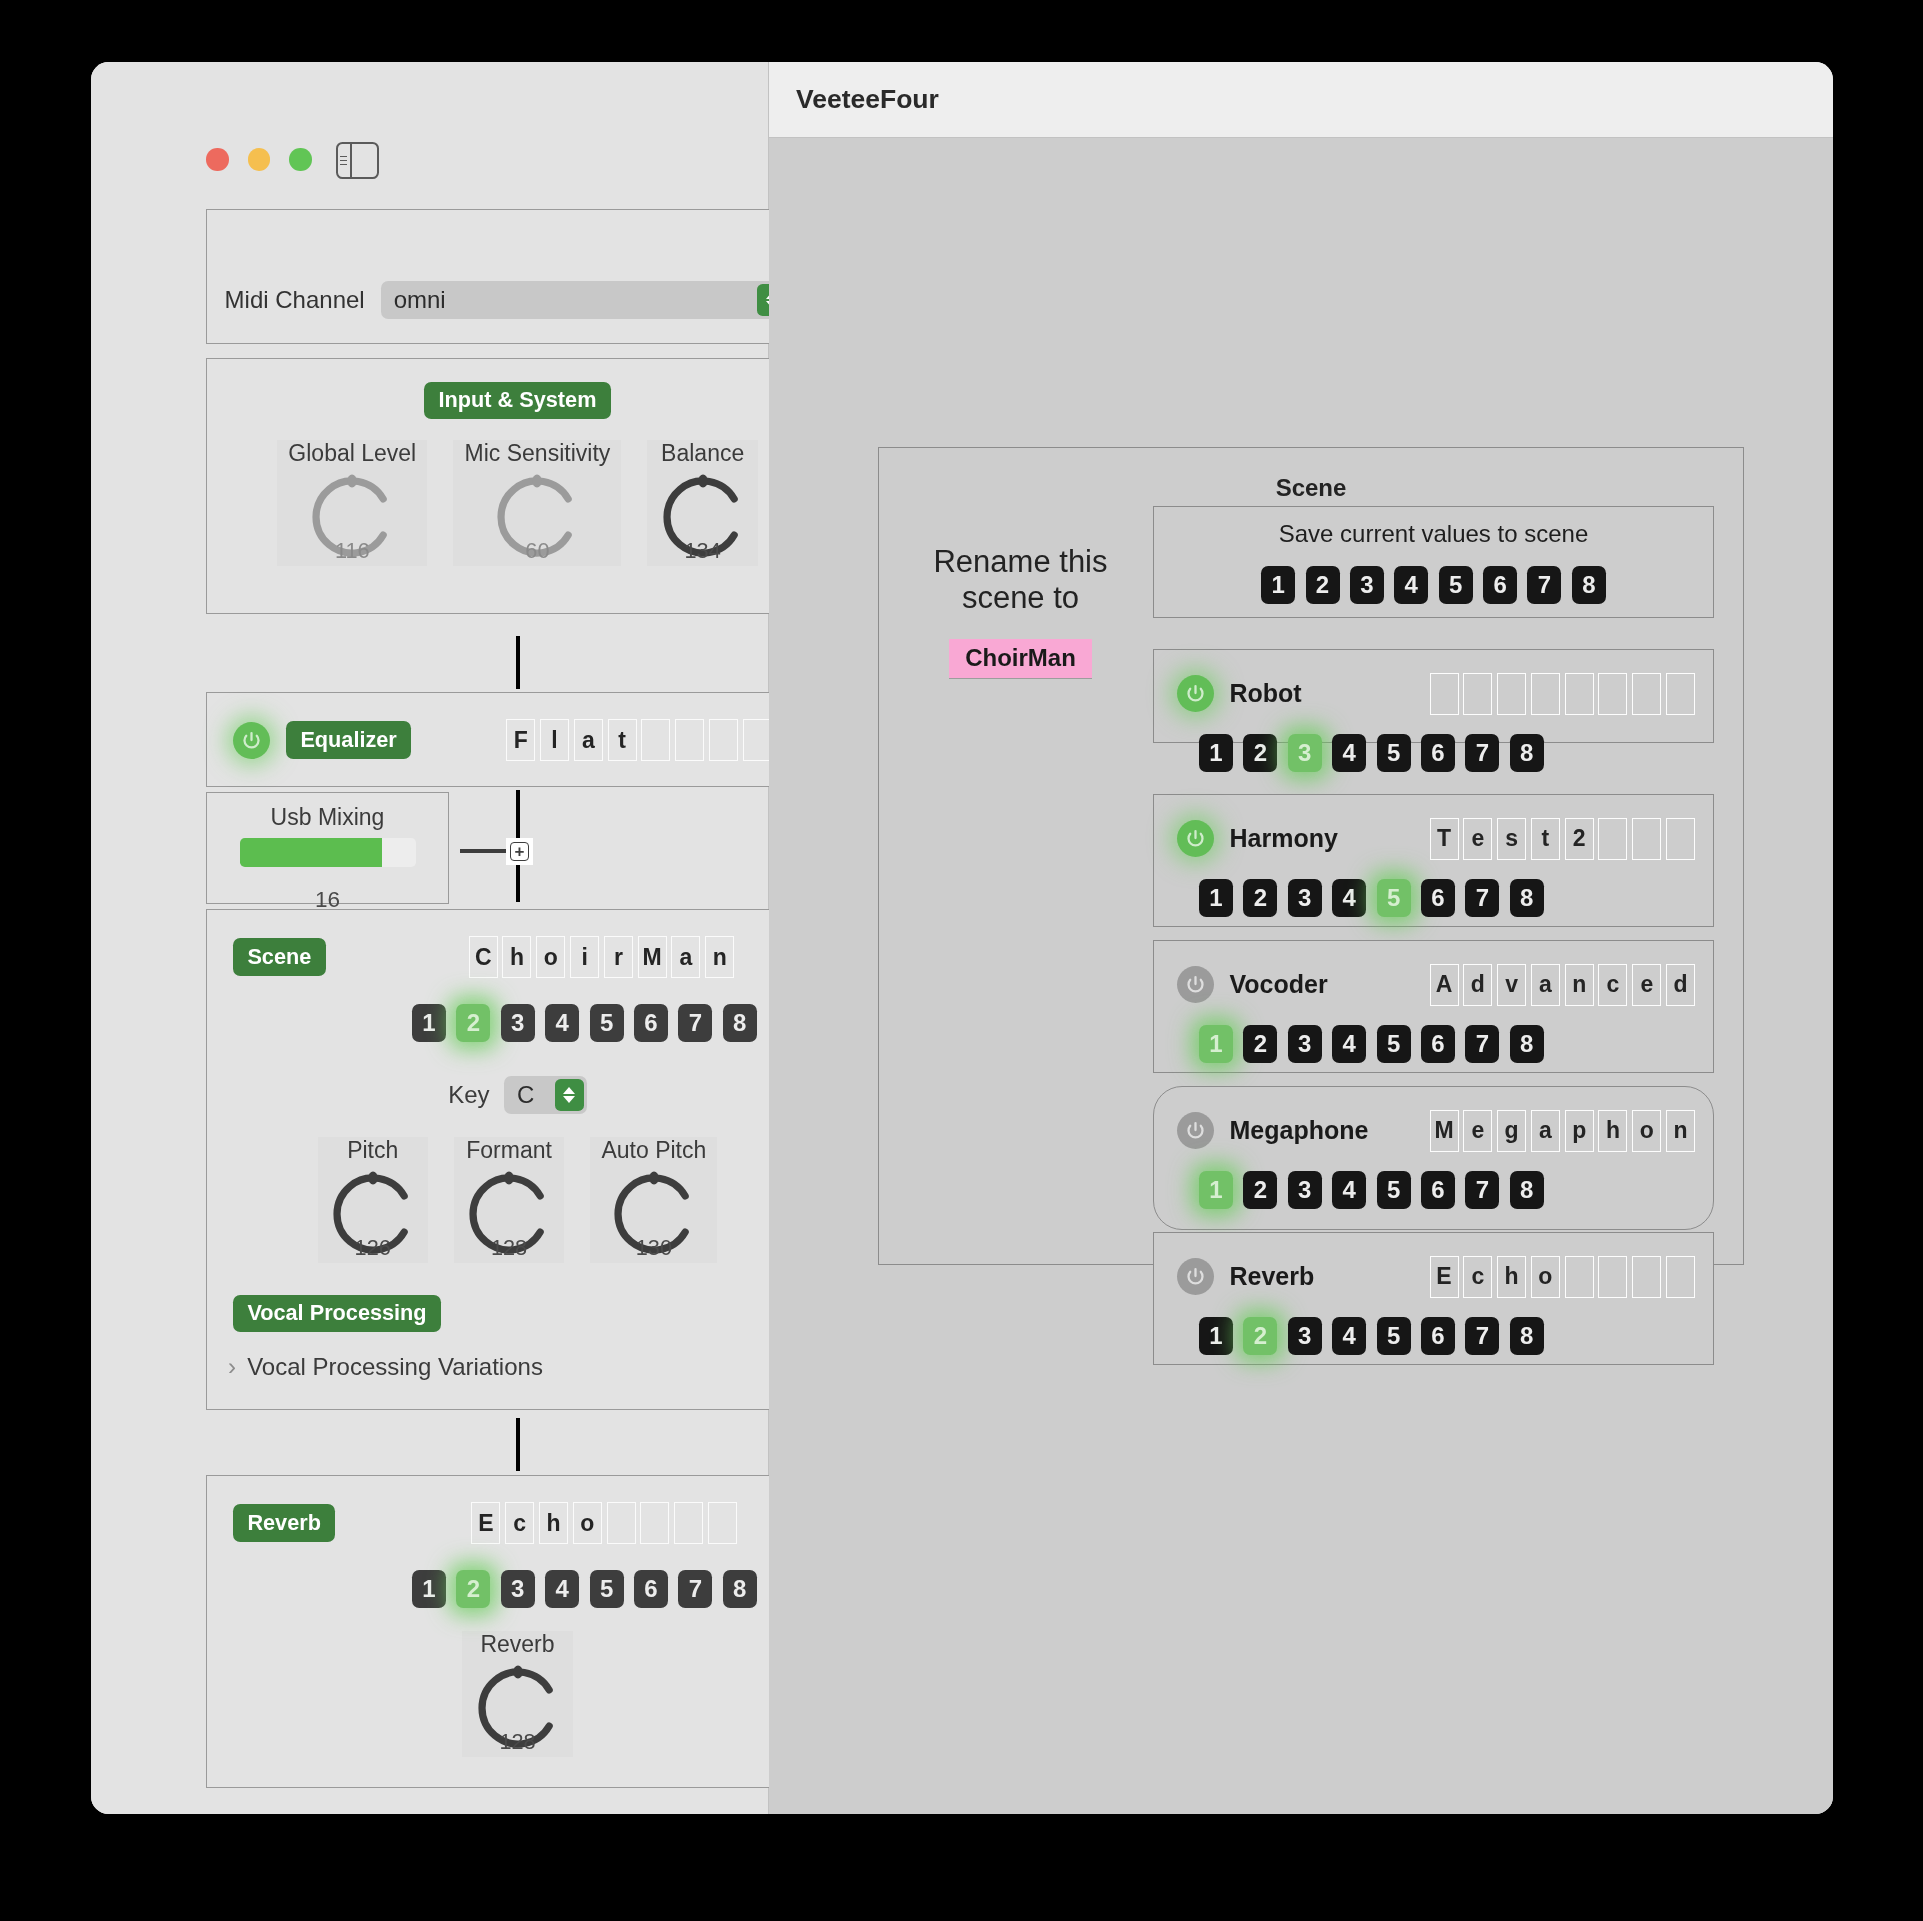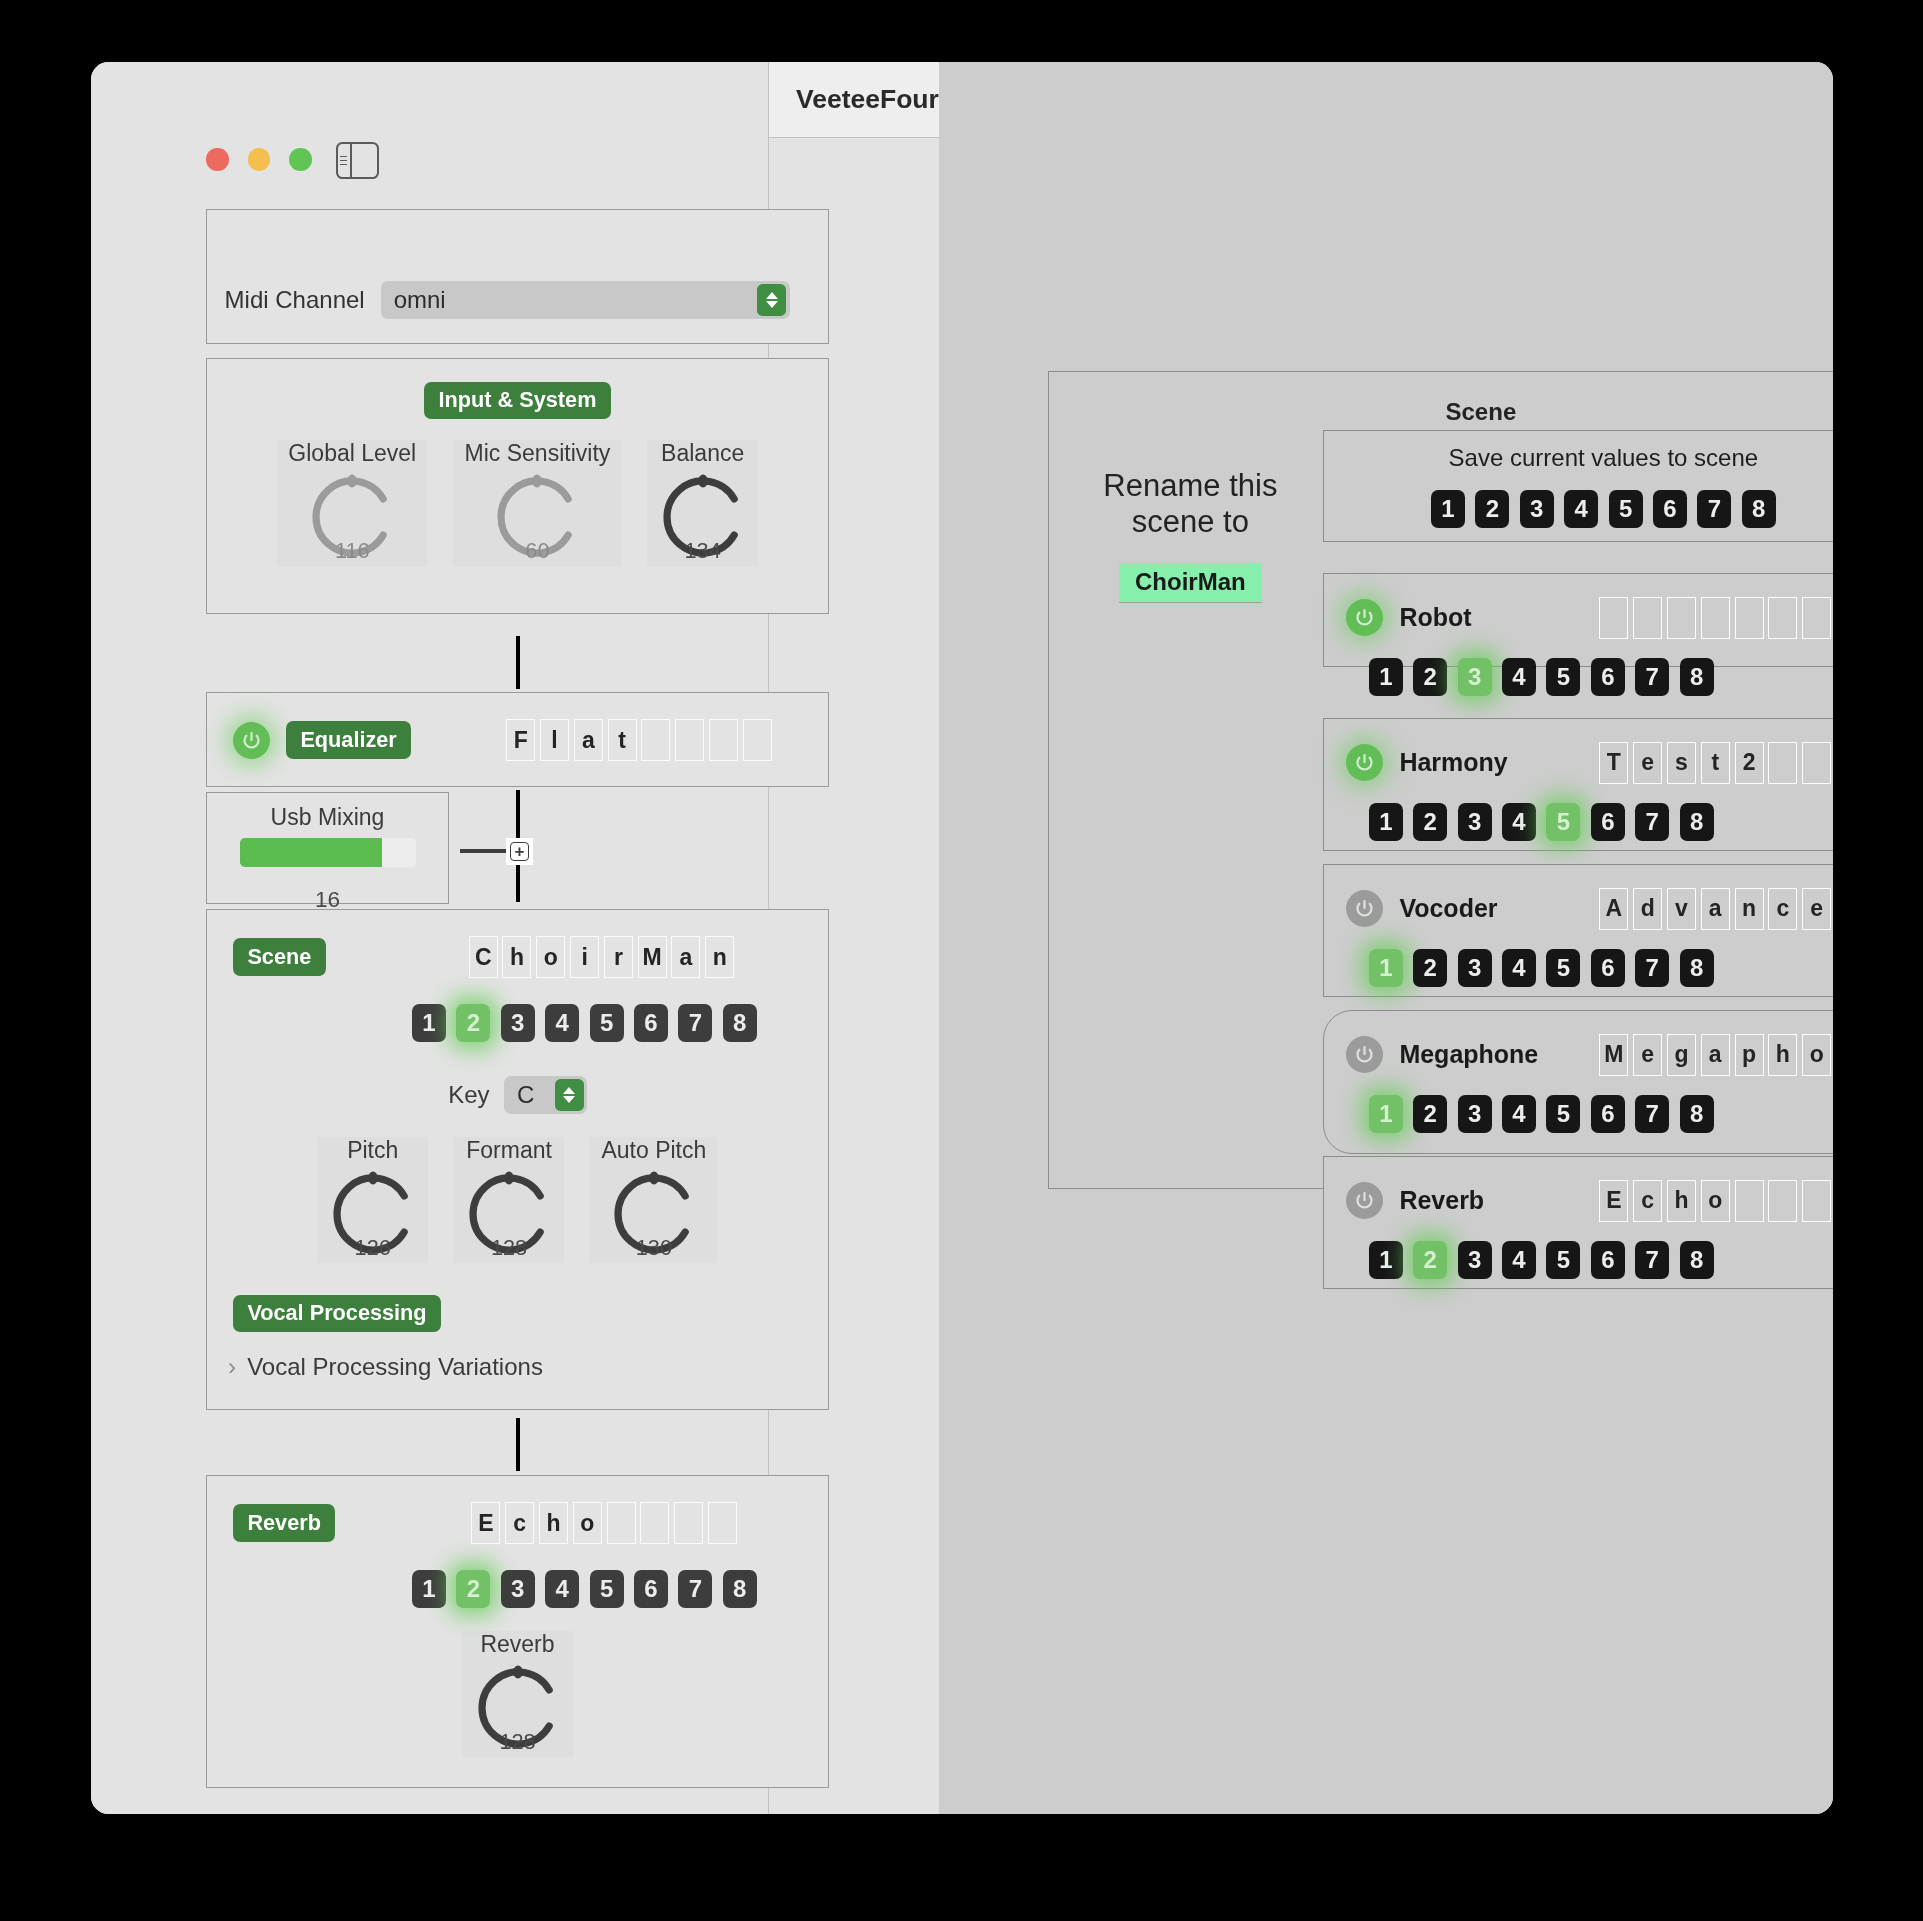--- a/index.html
+++ b/index.html
@@ -147,37 +147,37 @@
   }
   .slider-fill { height: 100%; background: #5cbd4f; }
 
   .disclosure { display: flex; align-items: center; gap: 11.2px; cursor: pointer; }
   .disclosure .chev { font-size: 24px; color: #8c8c8c; }
   .disclosure .dtext { font-size: 24px; color: #3b3b3b; }
 
   .footlink { font-size: 24px; color: #2e5fd0; cursor: pointer; }
 
   
-  .detail { flex: 1; display: flex; }
+  .detail { flex: 1; display: flex; flex-direction: column; }
   .detail-header {
     height: 76px; background: #eeeeee; border-bottom: 0.8px solid #c2c2c2;
     display: flex; align-items: center; padding-left: 27px;
   }
   .detail-title { font-size: 26.5px; font-weight: 700; color: #2a2a2a; }
   .detail-body { flex: 1; background: #cdcdcd; position: relative; }
 
   .scene-panel {
     position: absolute; left: 109px; top: 309px;
     width: 866px; height: 818px;
     border: 1.6px solid #8c8c8c; background: #cdcdcd;
   }
   .scene-head { text-align: center; font-size: 24px; font-weight: 700; color: #232323; padding-top: 26px; }
   .rename-lbl { font-size: 31px; color: #232323; }
   .rename-field {
-    background: #86efac; border-bottom: 1.6px solid #9d9d9d;
+    background: #f9a8d4; border-bottom: 1.6px solid #9d9d9d;
     padding: 5.6px 16px; font-size: 24px; font-weight: 700; color: #1a1a1a;
     display: inline-block; cursor: text;
   }
   .save-box {
     position: absolute; left: 274px; top: 58px; width: 561px; height: 112px;
     border: 1.6px solid #8c8c8c;
   }
   .save-lbl { text-align: center; font-size: 24px; color: #1e1e1e; padding-top: 13px; }
 
   .fx-box {

